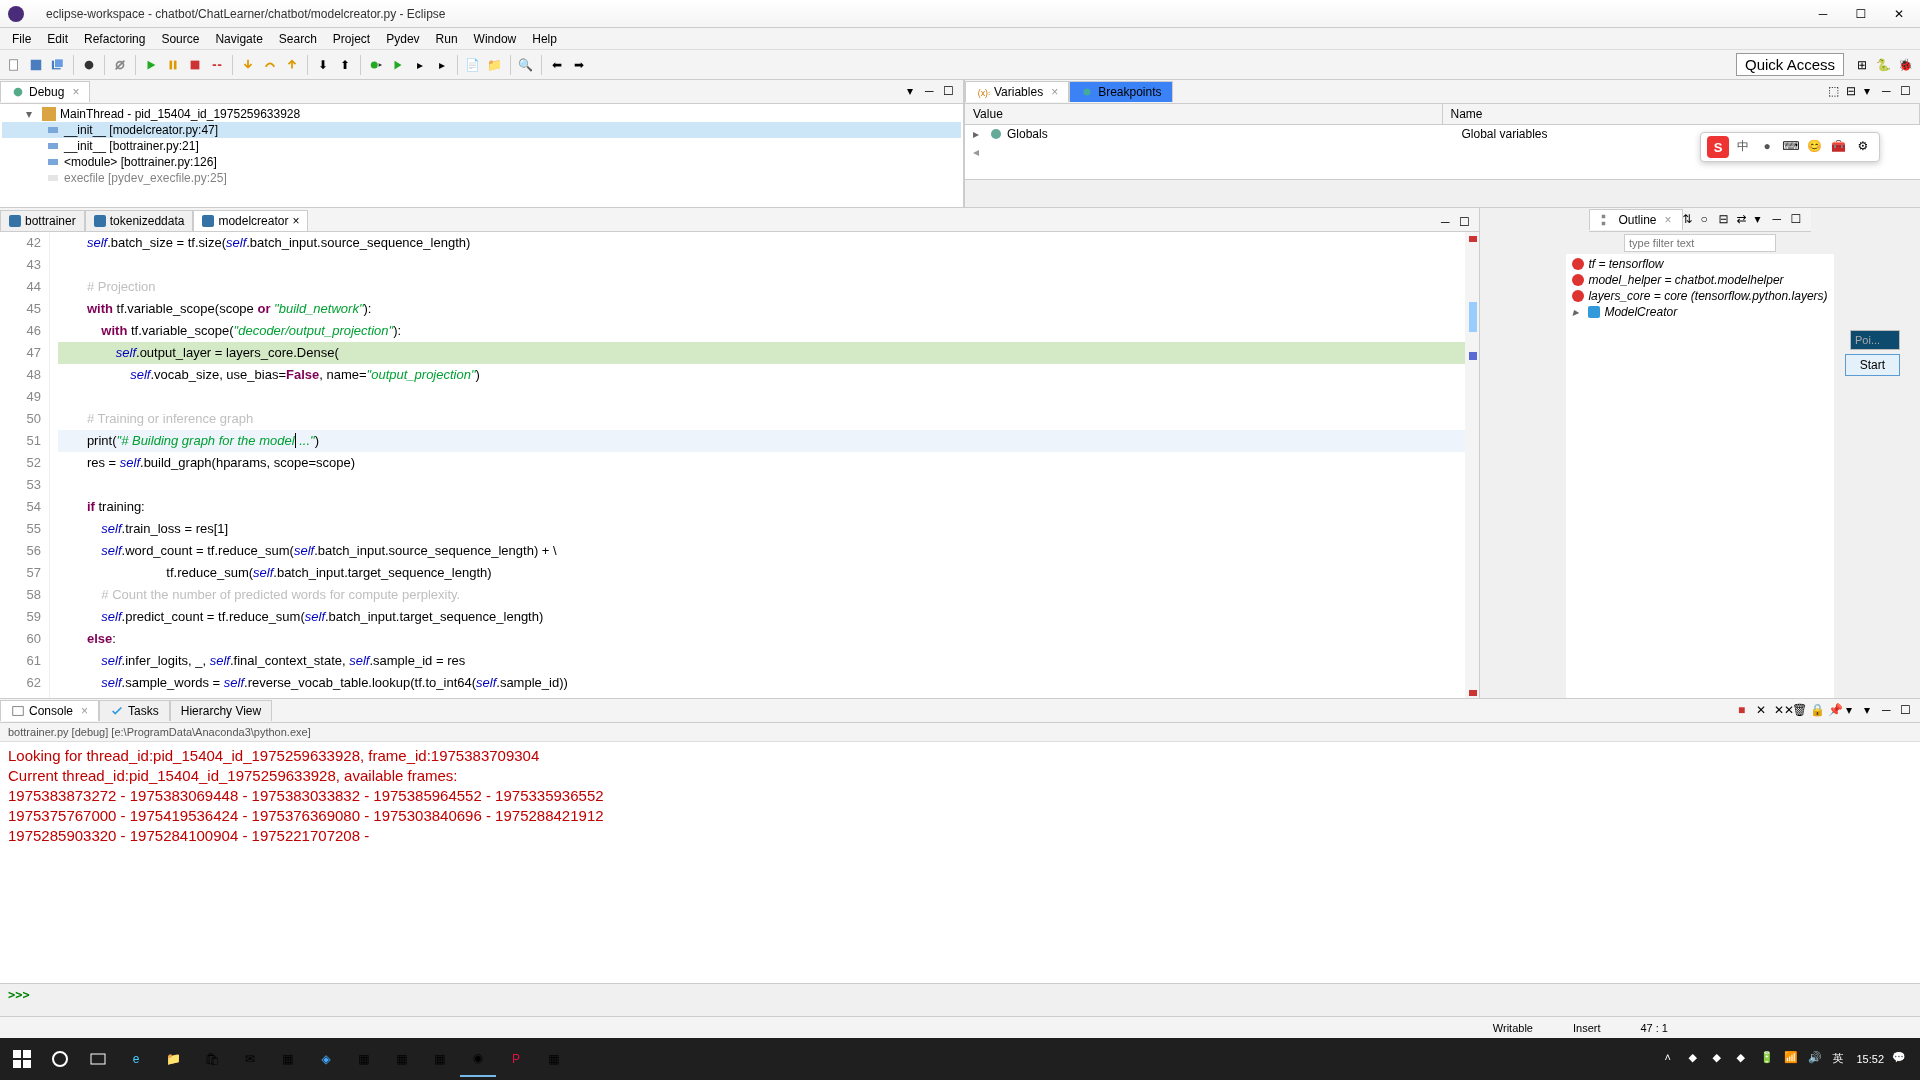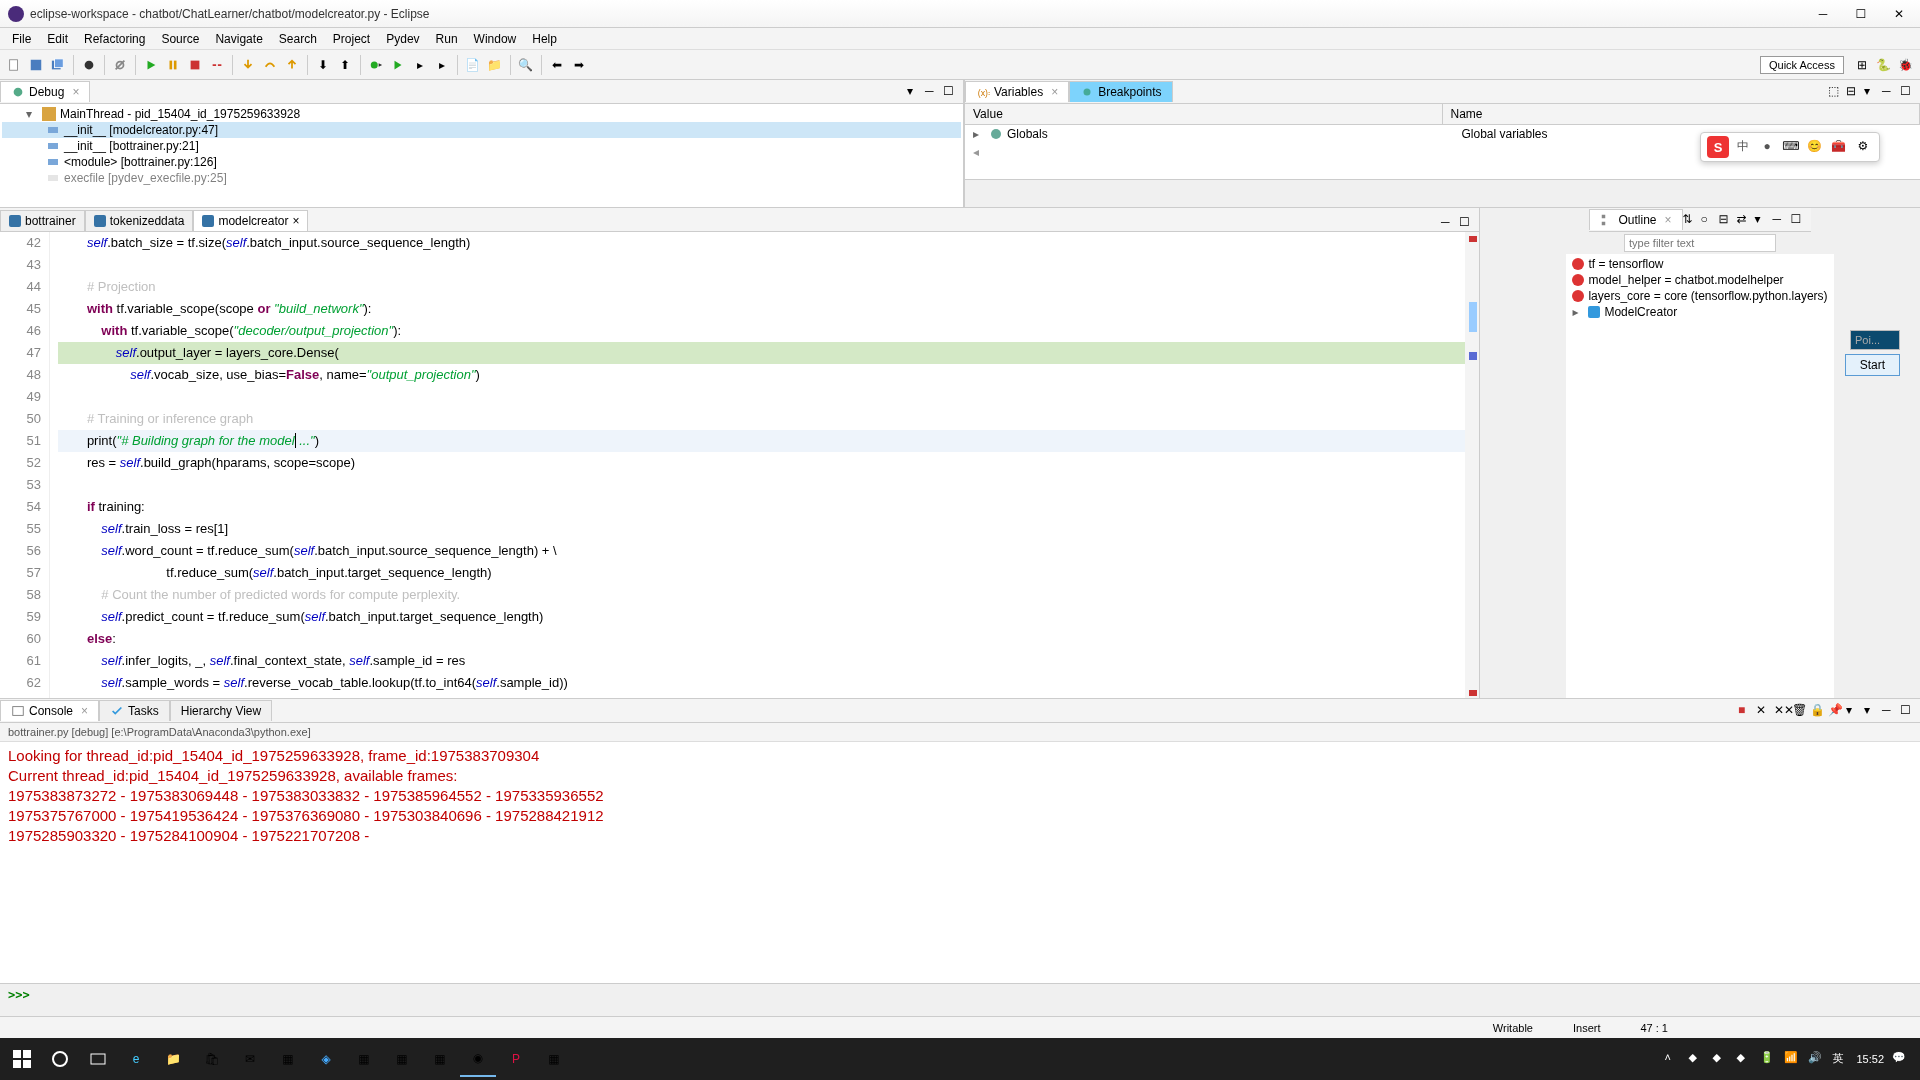--- a/index.html
+++ b/index.html
@@ -1,33 +1,33 @@
 <!DOCTYPE html>
 <html><head>
 <meta charset="utf-8">
 <style>
 * { margin: 0; padding: 0; box-sizing: border-box; font-family: "Segoe UI", Tahoma, sans-serif; }
 body { background: #f0f0f0; width: 1920px; height: 1080px; overflow: hidden; font-size: 12px; }
 
 
-.titlebar { background: linear-gradient(#fff,#f4f4f4); height: 28px; display: flex; align-items: center; padding: 0 8px; border-bottom: 1px solid #ccc; }
+.titlebar { background: linear-gradient(#fff,#f4f4f4); height: 28px; display: flex; align-items: center; padding: 0 8px; border-bottom: 1px solid #ccc; gap: 16px; }
 .titlebar .icon { width: 16px; height: 16px; background: #4a2b7a; border-radius: 50%; margin-right: 6px; }
 .titlebar .title { flex: 1; font-size: 12px; color: #333; }
 .titlebar .winbtns { display: flex; gap: 12px; }
 .titlebar .winbtn { width: 26px; height: 18px; display: flex; align-items: center; justify-content: center; cursor: pointer; }
 
 
 .menubar { background: #f4f4f4; height: 22px; display: flex; align-items: center; padding: 0 4px; border-bottom: 1px solid #ddd; }
 .menubar .menu { padding: 2px 8px; cursor: pointer; font-size: 12px; }
 
 
 .toolbar { background: #f4f4f4; height: 30px; display: flex; align-items: center; padding: 0 4px; border-bottom: 1px solid #ccc; gap: 2px; }
 .toolbar .tbtn { width: 20px; height: 20px; display: flex; align-items: center; justify-content: center; cursor: pointer; border: 1px solid transparent; }
 .toolbar .sep { width: 1px; height: 20px; background: #ccc; margin: 0 3px; }
-.toolbar .quick { margin-left: auto; border: 1px solid #999; padding: 2px 8px; background: #fff; font-size: 11px; }
+.toolbar .quick { margin-left: auto; border: 1px solid #999; padding: 2px 8px; background: #fff; font-size: 15px; }
 .toolbar .persp { display: flex; gap: 2px; margin-left: 6px; }
 
 
 .debug-panel { width: 964px; border-right: 1px solid #ccc; display: flex; flex-direction: column; }
 .panel-tabs { background: #f4f4f4; height: 24px; display: flex; align-items: center; border-bottom: 1px solid #ccc; }
 .panel-tab { padding: 3px 10px; background: #fff; border: 1px solid #ccc; border-bottom: none; display: flex; align-items: center; gap: 4px; font-size: 12px; }
 .panel-tab .x { margin-left: 4px; color: #999; cursor: pointer; }
 .panel-toolbar { margin-left: auto; display: flex; gap: 2px; padding-right: 4px; }
 .panel-toolbar .pbtn { width: 16px; height: 16px; cursor: pointer; }
 
@@ -67,21 +67,21 @@
 .com { color: #bfbfbf; }
 .false { color: #7f0055; font-weight: bold; }
 
 .overview { width: 14px; background: #f4f4f4; position: relative; }
 .ovmark { position: absolute; right: 2px; width: 8px; height: 6px; }
 
 
 .outline-panel { flex: 1; display: flex; flex-direction: column; align-items: center; }
 .outline-filter { padding: 2px; }
 .outline-filter input { width: 100%; border: 1px solid #ccc; padding: 2px 4px; font-size: 11px; color: #999; }
-.outline-tree { flex: 1; background: #fff; padding: 2px; font-size: 12px; }
+.outline-tree { flex: 1; background: #fff; padding: 2px; font-size: 12px; font-style: italic; }
 .outline-item { padding: 1px 4px; display: flex; align-items: center; gap: 4px; }
 .oicon { width: 12px; height: 12px; border-radius: 50%; }
 .start-overlay { position: absolute; right: 20px; top: 330px; display: flex; flex-direction: column; gap: 4px; align-items: flex-end; }
 .start-input { border: 1px solid #bbb; width: 50px; height: 20px; font-size: 11px; padding: 9px 4px; background: #0c4a6e; color: #aaa; }
 .start-btn { border: 1px solid #5a9bd4; background: #e4f1fb; padding: 3px 14px; font-size: 12px; cursor: pointer; }
 
 
 .console-area { height: 308px; display: flex; flex-direction: column; border-top: 1px solid #ccc; }
 .console-tabs { background: #f4f4f4; height: 24px; display: flex; align-items: center; border-bottom: 1px solid #ccc; }
 .console-header { background: #f4f4f4; padding: 3px 8px; font-size: 11px; color: #555; border-bottom: 1px solid #ddd; }
@@ -293,21 +293,21 @@
 
   <div class="vars-panel">
     <div class="vars-tabs">
       <div class="panel-tab">
         <svg class="svg-icon" viewBox="0 0 16 16">
             <text x="2" y="12" font-size="10" fill="#c70">(x)=</text>
           </svg>
         <span>Variables</span>
         <span class="x">×</span>
       </div>
-      <div class="panel-tab" style="background:#7dd3fc">
+      <div class="panel-tab" style="background:#3b82f6">
         <svg class="svg-icon" viewBox="0 0 16 16">
             <circle cx="8" cy="8" r="4" fill="#4a9"></circle>
           </svg>
         <span>Breakpoints</span>
       </div>
       <div class="panel-toolbar">
         <div class="pbtn">⬚</div>
         <div class="pbtn">⊟</div>
         <div class="pbtn">▾</div>
         <div class="pbtn">─</div>

